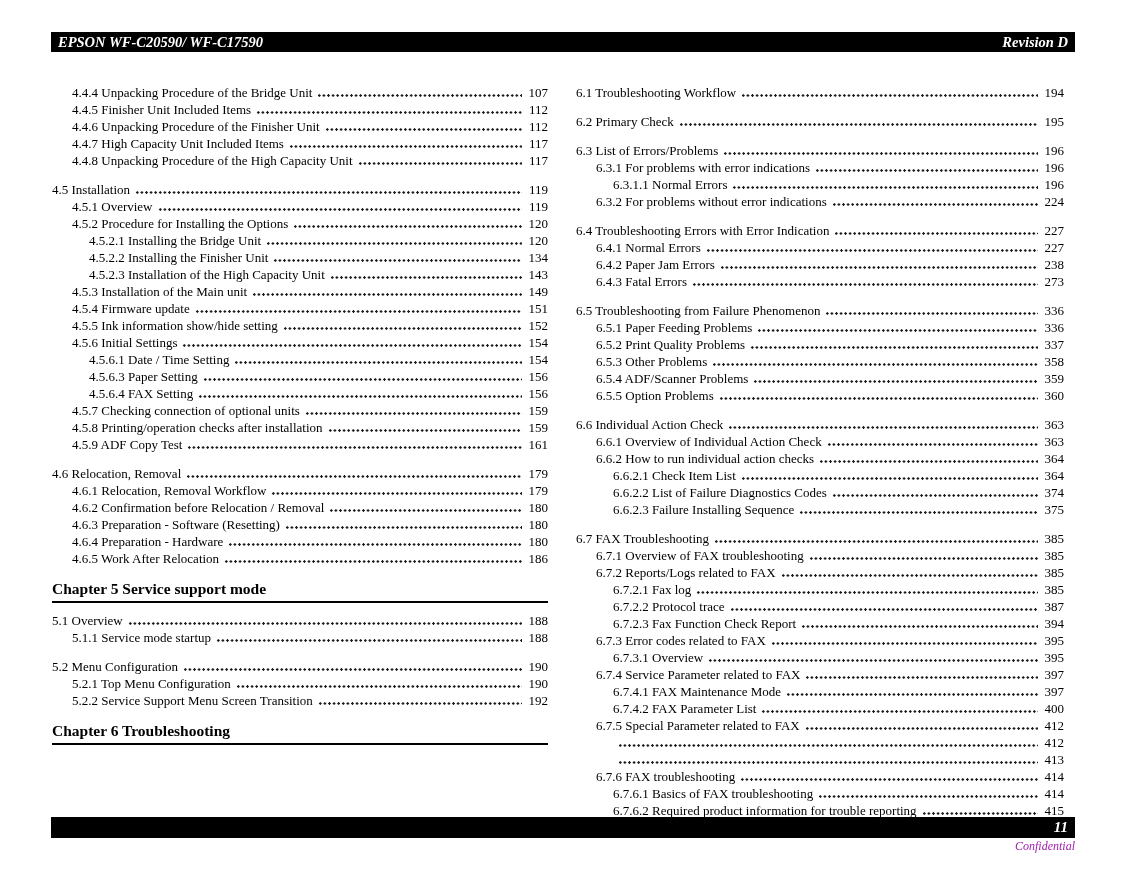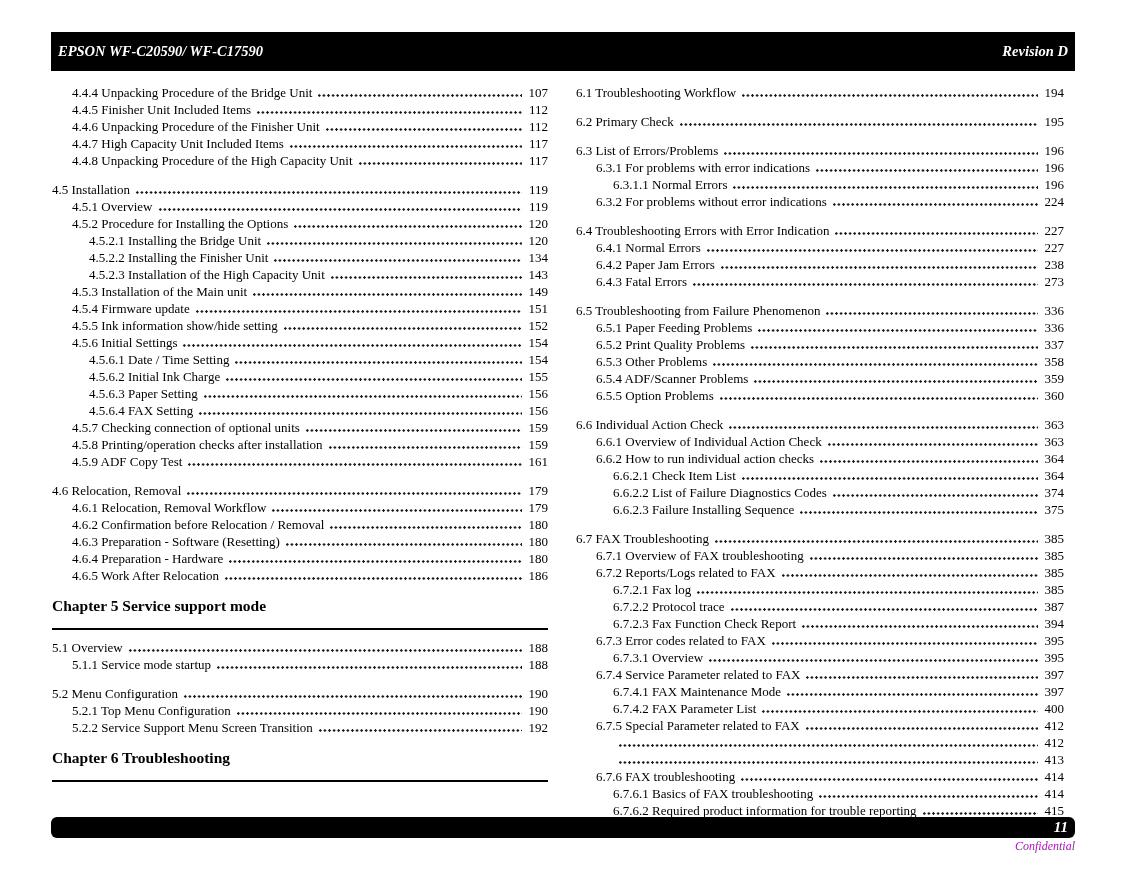--- a/index.html
+++ b/index.html
@@ -22,22 +22,22 @@
     background: #000000;
     color: #ffffff;
     display: flex;
     align-items: center;
     box-sizing: border-box;
     font-weight: bold;
     font-style: italic;
     font-size: 14.5px;
     padding: 0 7px;
   }
-  .header-bar { top: 32px; height: 39px; justify-content: space-between; }
-  .footer-bar { top: 817px; height: 21px; justify-content: flex-end; font-size: 15px; border-radius: 6px; }
+  .header-bar { top: 32px; height: 20px; justify-content: space-between; }
+  .footer-bar { top: 817px; height: 21px; justify-content: flex-end; font-size: 15px; }
 
   .confidential {
     position: absolute;
     top: 839px;
     right: 55px;
     font-style: italic;
     font-size: 12px;
     color: #a21caf;
   }
 
@@ -75,21 +75,21 @@
   .indent-1 { padding-left: 20px; }
   .indent-2 { padding-left: 37px; }
   .group-start { margin-top: 12px; }
 
   .chapter {
     font-weight: bold;
     font-size: 15.5px;
     line-height: 20px;
     margin-top: 12px;
     margin-bottom: 9px;
-    padding-bottom: 12px;
+    padding-bottom: 2px;
     border-bottom: 2px solid #000000;
   }
 </style>
 </head>
 <body>
 
 <div class="page">
 
   <div class="bar header-bar">
     <span>EPSON WF-C20590/ WF-C17590</span>
@@ -170,25 +170,20 @@
         </div>
         <div class="row indent-1">
           <span class="t">4.5.6 Initial Settings</span>
           <span class="leader"></span>
           <span class="p">154</span>
         </div>
         <div class="row indent-2">
           <span class="t">4.5.6.1 Date / Time Setting</span>
           <span class="leader"></span>
           <span class="p">154</span>
-        </div>
-        <div class="row indent-2">
-          <span class="t">4.5.6.2 Initial Ink Charge</span>
-          <span class="leader"></span>
-          <span class="p">155</span>
         </div>
         <div class="row indent-2">
           <span class="t">4.5.6.3 Paper Setting</span>
           <span class="leader"></span>
           <span class="p">156</span>
         </div>
         <div class="row indent-2">
           <span class="t">4.5.6.4 FAX Setting</span>
           <span class="leader"></span>
           <span class="p">156</span>

